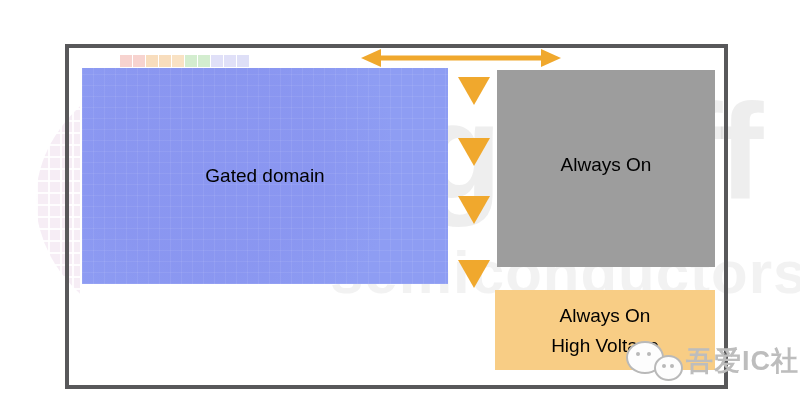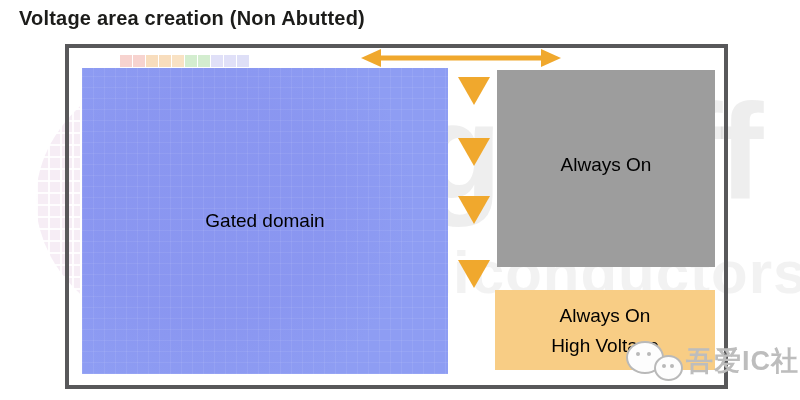--- a/index.html
+++ b/index.html
@@ -36,21 +36,21 @@
     color:rgba(125,125,125,0.10);white-space:nowrap;
   }
   
   .frame{
     position:absolute;left:65px;top:44px;width:655px;height:337px;
     border:4px solid #58585a;z-index:3;background:transparent;
   }
   
   .box{position:absolute;z-index:4;color:#000000;font-size:19px;}
   .box-gated{
-    left:82px;top:68px;width:366px;height:306px;
+    left:82px;top:68px;width:366px;height:216px;
     background:rgba(138,154,243,0.97);
     display:flex;align-items:center;justify-content:center;
   }
   .box-gated .grid-texture{
     position:absolute;inset:0;
     background-image:
       repeating-linear-gradient(0deg, rgba(255,255,255,.07) 0 1px, transparent 1px 11px),
       repeating-linear-gradient(90deg, rgba(255,255,255,.07) 0 1px, transparent 1px 11px),
       radial-gradient(circle at 35% 45%, rgba(120,120,230,.18) 0 40%, transparent 70%);
   }
@@ -100,21 +100,20 @@
     <div class="die" style="background:#a8dca0"></div>
     <div class="die" style="background:#a8dca0"></div>
     <div class="die" style="background:#c2c3f2"></div>
     <div class="die" style="background:#c2c3f2"></div>
     <div class="die" style="background:#bfc0f0"></div>
   </div>
 
   <div class="wm-brand">SignOff</div>
   <div class="wm-brand2">semiconductors</div>
 
-  <div class="title">Voltage area creation (Non Abutted)</div>
 
   <div class="frame"></div>
 
   <div class="box box-gated">
     <div class="grid-texture"></div>
     <span>Gated domain</span>
   </div>
 
   <div class="box box-nominal">
     <div>Always On</div>

